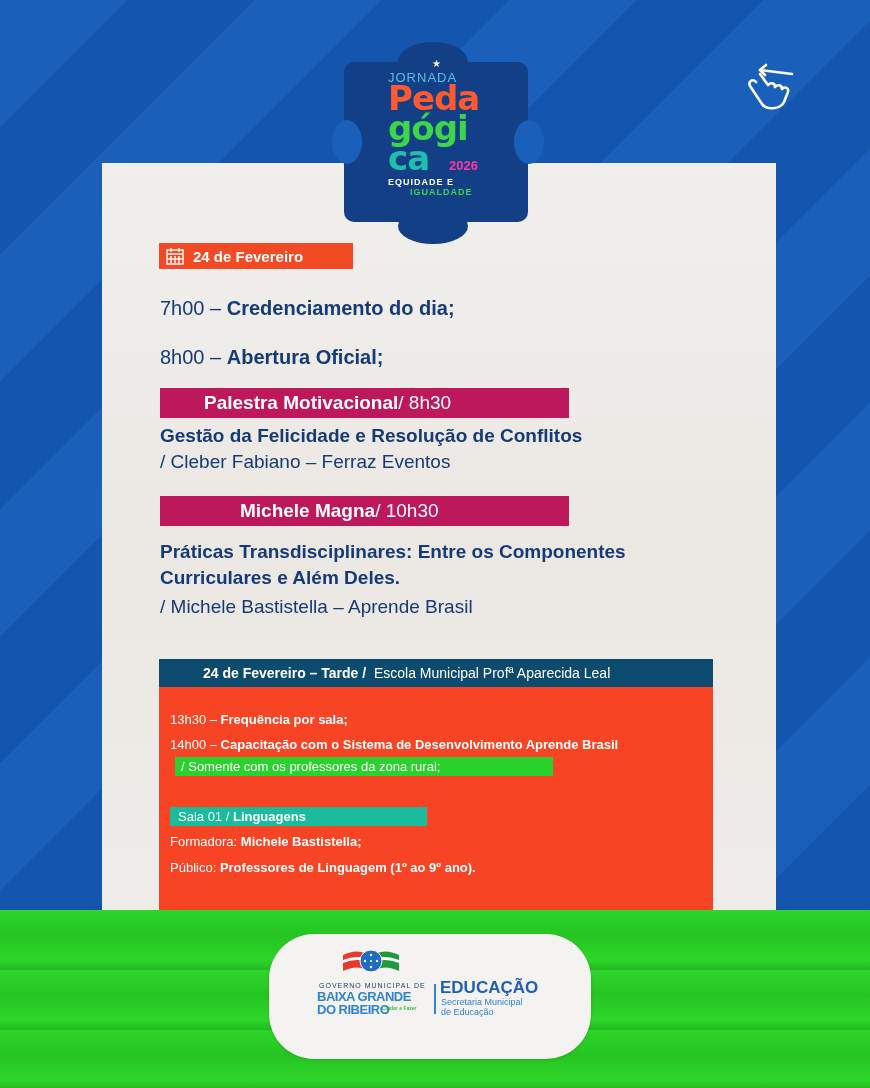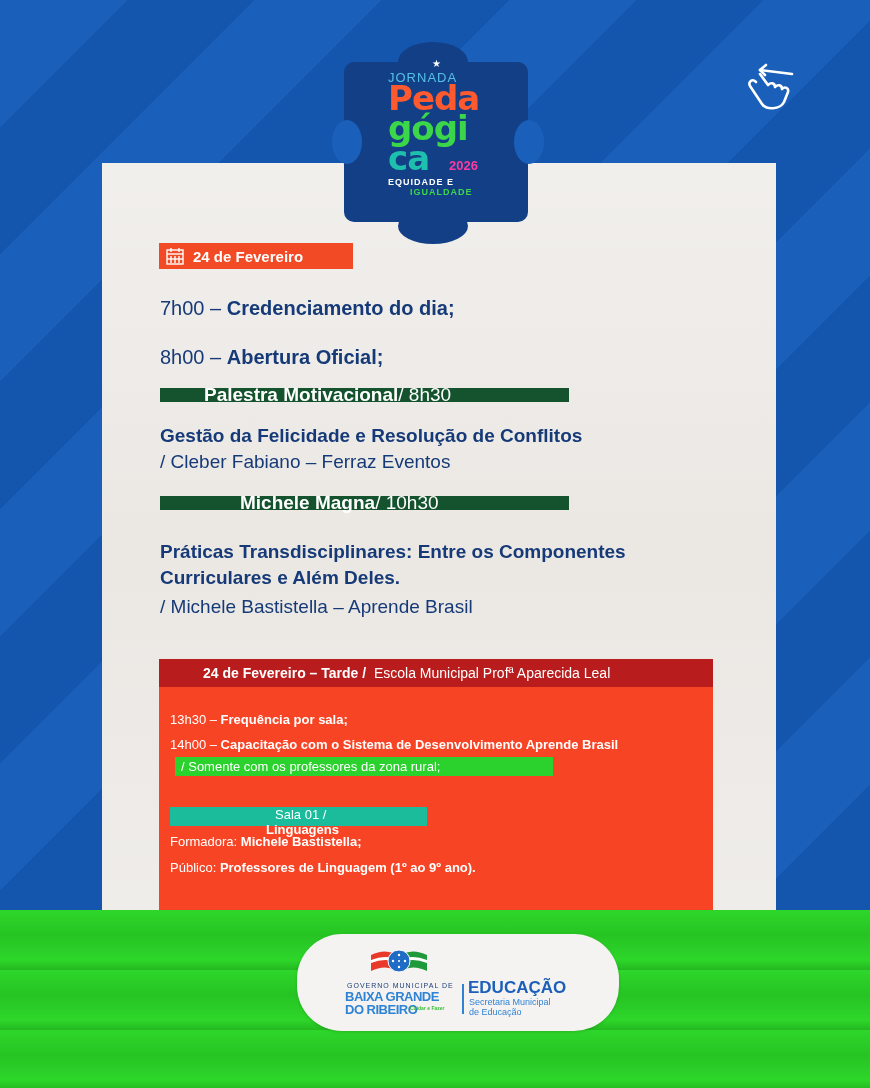--- a/index.html
+++ b/index.html
@@ -45,44 +45,44 @@
     position: absolute; left: 159px; top: 243px; width: 194px; height: 26px;
     background: #f14a24; color: #fff; font-weight: bold; font-size: 15px;
     display: flex; align-items: center; padding-left: 6px; gap: 8px;
   }
   .cal-icon { width: 20px; height: 20px; }
 
   .agenda-line { position: absolute; left: 160px; font-size: 20px; color: #163a78; }
   .agenda-line b { font-weight: bold; }
 
   .section-bar {
-    position: absolute; left: 160px; width: 409px; height: 14px; background: #14532d;
+    position: absolute; left: 160px; width: 409px; height: 30px; background: #be185d;
     color: #fff; font-size: 19px; display: flex; align-items: center;
   }
   .section-bar b { font-weight: bold; }
   .talk-title { position: absolute; left: 160px; font-size: 19px; font-weight: bold; color: #163a78; line-height: 26px; }
   .talk-speaker { position: absolute; left: 160px; font-size: 19px; color: #163a78; }
 
   .afternoon { position: absolute; left: 159px; top: 659px; width: 554px; height: 253px; background: #f74424; }
   .afternoon-header {
-    height: 28px; background: #b91c1c; color: #fff; font-size: 14px;
+    height: 28px; background: #0c4a6e; color: #fff; font-size: 14px;
     display: flex; align-items: center; padding-left: 44px;
   }
   .afternoon-header b { font-weight: bold; }
   .aft-line { position: absolute; left: 11px; color: #fff; font-size: 13px; }
   .aft-line b { font-weight: bold; }
   .rural-badge { position: absolute; left: 16px; top: 98px; width: 378px; height: 19px; background: #2bd12c; color: #fff; font-size: 13px; padding-left: 6px; display:flex; align-items:center; }
-  .sala-badge { position: absolute; left: 11px; top: 148px; width: 257px; height: 19px; background: #1bbc9c; color: #fff; font-size: 13px; padding-left: 8px; display:flex; align-items:center;flex-direction:column; }
+  .sala-badge { position: absolute; left: 11px; top: 148px; width: 257px; height: 19px; background: #1bbc9c; color: #fff; font-size: 13px; padding-left: 8px; display:flex; align-items:center; }
 
   .grass {
     position: absolute; left: 0; top: 910px; width: 870px; height: 178px;
     background: repeating-linear-gradient(180deg, #2ed62a 0px, #26c423 25px, #2ed62a 50px, #23b81f 60px);
   }
   .footer-card {
-    position: absolute; left: 297px; top: 934px; width: 322px; height: 97px;
+    position: absolute; left: 269px; top: 934px; width: 322px; height: 125px;
     background: #f5f3f1; border-radius: 45px; box-shadow: 0 1px 3px rgba(0,0,0,.15);
   }
   .flag-emblem { position:absolute; left: 72px; top: 13px; width: 60px; height: 32px; }
   .gov-line1 { position:absolute; left: 50px; top: 48px; font-size: 7px; letter-spacing: 1px; color: #1a3d7a; }
   .gov-line2 { position:absolute; left: 48px; top: 55px; font-size: 13px; font-weight: bold; color: #2f83d4; letter-spacing: -0.5px; }
   .gov-line3 { position:absolute; left: 48px; top: 68px; font-size: 13px; font-weight: bold; color: #2f83d4; letter-spacing: -0.5px; }
   .gov-tag { position:absolute; left: 113px; top: 71px; font-size: 5px; font-weight: bold; color: #3bbd3b; }
   .divider { position:absolute; left: 165px; top: 50px; width: 2px; height: 30px; background: #2f83d4; }
   .edu-title { position:absolute; left: 171px; top: 44px; font-size: 17px; font-weight: bold; color: #1c5fb8; }
   .edu-sub1 { position:absolute; left: 172px; top: 63px; font-size: 9px; color: #2f83d4; }

